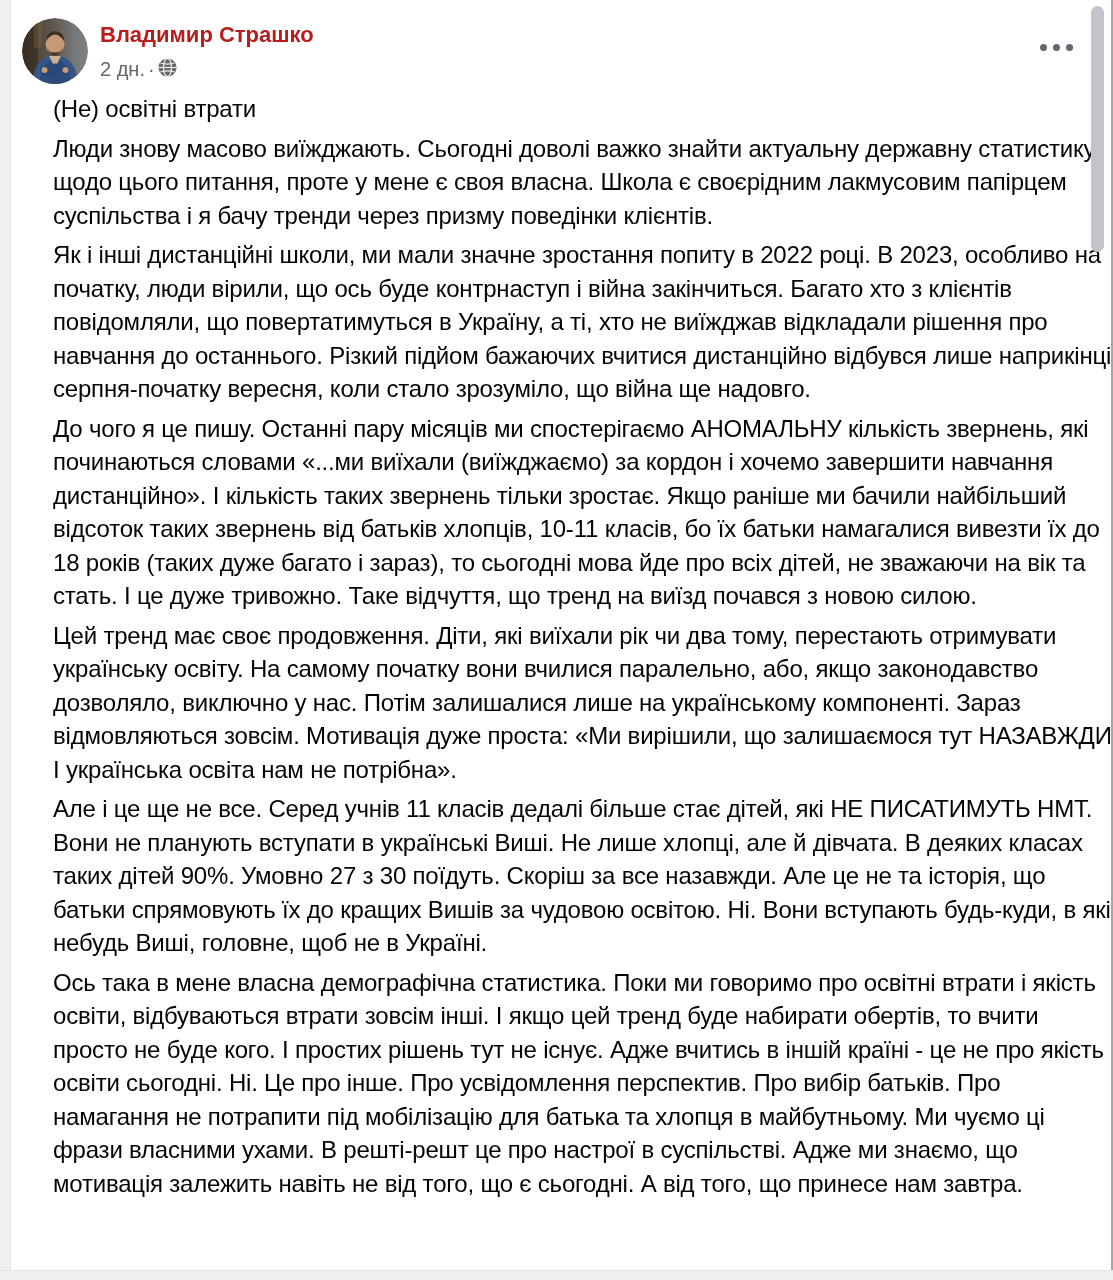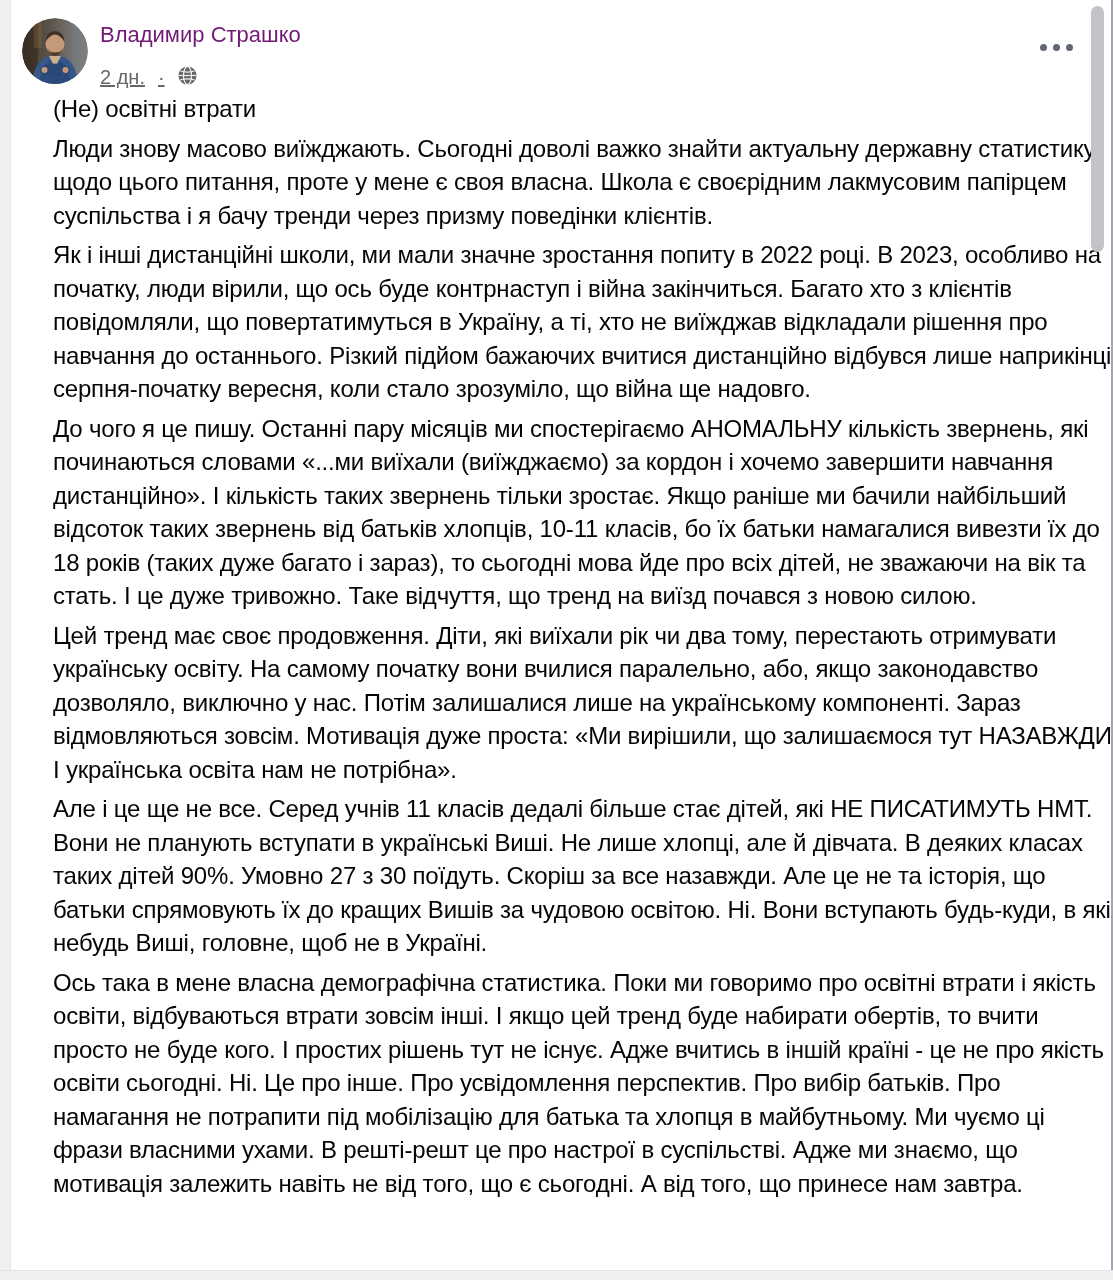--- a/index.html
+++ b/index.html
@@ -27,27 +27,27 @@
     position:absolute; left:1091px; top:6px; width:13px; height:246px;
     border-radius:7px; background:#c3c4c9;
   }
   .post-header{ position:absolute; left:22px; top:16px; height:70px; }
   .avatar{
     position:absolute; left:0; top:2px; width:66px; height:66px;
     border-radius:50%; overflow:hidden; cursor:pointer;
   }
   .header-text{ position:absolute; left:78px; top:6px; white-space:nowrap; }
   .author-name{
-    font-size:22px; font-weight:normal; color:#701a75; line-height:26px;
+    font-size:22px; font-weight:bold; color:#b91c1c; line-height:26px;
     cursor:pointer;
     text-align:right;
   }
   .meta-row{
-    margin-top:17px; display:flex; align-items:center; gap:13px;
-    color:#65676b; font-size:20px; line-height:22px;text-decoration:underline;
+    margin-top:9px; display:flex; align-items:center; gap:3px;
+    color:#65676b; font-size:20px; line-height:22px;
   }
   .meta-sep{ color:#65676b; }
   .globe{ display:inline-block; margin-top:1px; }
   .options-button{
     position:absolute; left:1036px; top:40px;
     display:flex; gap:6px; padding:4px; cursor:pointer;
     background:none; border:none;
   }
   .dot{ width:7px; height:7px; border-radius:50%; background:#606770; }
   .post-body{

